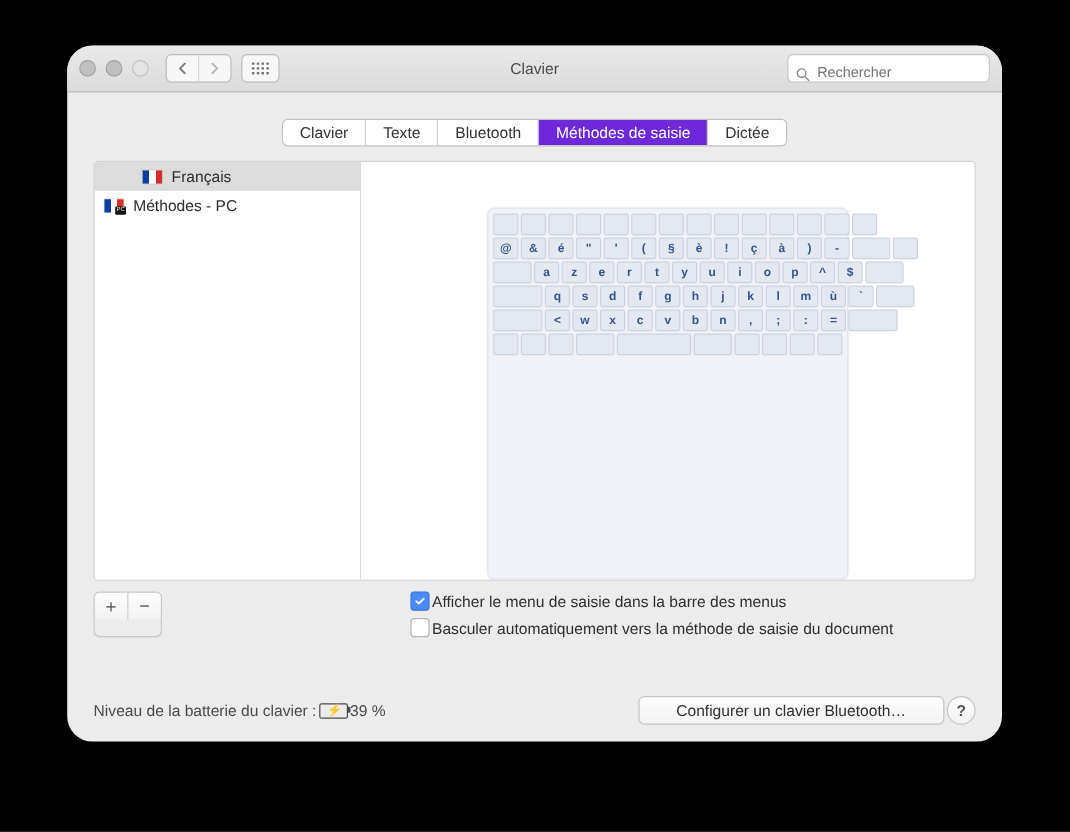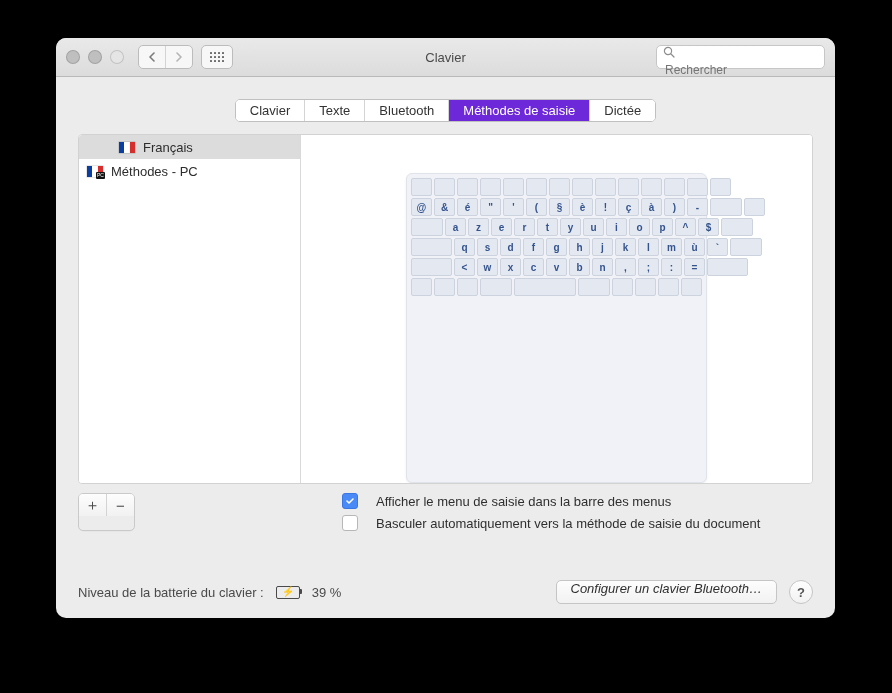--- a/index.html
+++ b/index.html
@@ -13,21 +13,21 @@
     color: #3a3a3a;
     -webkit-font-smoothing: antialiased;
   }
   .window {
     position: absolute;
     left: 56px;
     top: 38px;
     width: 779px;
     height: 580px;
     background: #ececec;
-    border-radius: 10px;
+    border-radius: 21px;
     box-shadow: 0 20px 50px rgba(0,0,0,0.6), 0 0 0 1px rgba(0,0,0,0.15);
     overflow: hidden;
   }
   
   .titlebar {
     height: 38px;
     background: linear-gradient(#e9e9e9,#dcdcdc);
     border-bottom: 1px solid #b9b9b9;
     display: flex;
     align-items: center;
@@ -87,22 +87,22 @@
     font-weight: 500;
     color: #4a4a4a;
     pointer-events: none;
   }
   .search {
     margin-left: auto;
     width: 155px; height: 22px;
     border: 1px solid #c6c6c6;
     border-radius: 5px;
     background: #fff;
-    display: flex; align-items: flex-start;
-    padding: 0 6px; gap: 4px; flex-direction: column;
+    display: flex; align-items: flex-end;
+    padding: 0 6px; gap: 4px;
   }
   .search svg { flex: none; }
   .search input {
     border: none; outline: none; width: 100%;
     font-size: 12px; background: transparent;
     color: #333;
   }
 
   
   .body {
@@ -227,42 +227,42 @@
 
   .under-row {
     display: flex;
     margin-top: 9px;
   }
   .checks {
     margin-left: 207px;
     display: flex; flex-direction: column; gap: 6px;
   }
   .check {
-    display: flex; align-items: center; gap: 18px;
+    display: flex; align-items: center; gap: 2px;
     font-size: 13px; color: #2f2f2f;
   }
   .cbox {
     width: 14px; height: 14px;
     border-radius: 3px;
     border: 1px solid #b7b7b7;
     background: #fff;
     display: flex; align-items: center; justify-content: center;
     flex: none;
   }
   .cbox.checked {
     background: #4a8af7;
     border-color: #3977e3;
   }
   .cbox.checked svg { display: block; }
   .cbox svg { display: none; }
 
   .footer {
     position: absolute;
     left: 22px; right: 22px; bottom: 14px;
-    display: flex; align-items: center; gap: 12px;
+    display: flex; align-items: center; gap: 2px;
   }
   .footer .label {
     color: #4a4a4a; font-size: 13px;
   }
   .battery-icon {
     width: 22px; height: 11px;
     border: 1px solid #4a4a4a;
     border-radius: 2px;
     position: relative;
   }
@@ -274,27 +274,27 @@
     background: #4a4a4a;
     border-radius: 0 1px 1px 0;
   }
   .battery-bolt {
     position: absolute; left: 6px; top: -1px;
     font-size: 10px; color: #4a4a4a;
   }
   .footer .spacer { flex: 1; }
   .config-btn {
     height: 22px;
-    padding: 0 14px;
+    padding: 0 31px;
     border: 1px solid #c5c5c5;
     border-radius: 5px;
     background: linear-gradient(#fdfdfd,#f2f2f2);
     font-size: 13px;
     color: #2f2f2f;
-    display: flex; align-items: flex-start; font-style: italic;
+    display: flex; align-items: center;
   }
   .help-btn {
     width: 22px; height: 22px;
     border: 1px solid #c5c5c5;
     border-radius: 50%;
     background: linear-gradient(#fdfdfd,#f2f2f2);
     display: flex; align-items: center; justify-content: center;
     color: #555; font-size: 13px; font-weight: 600;
   }
 </style>

